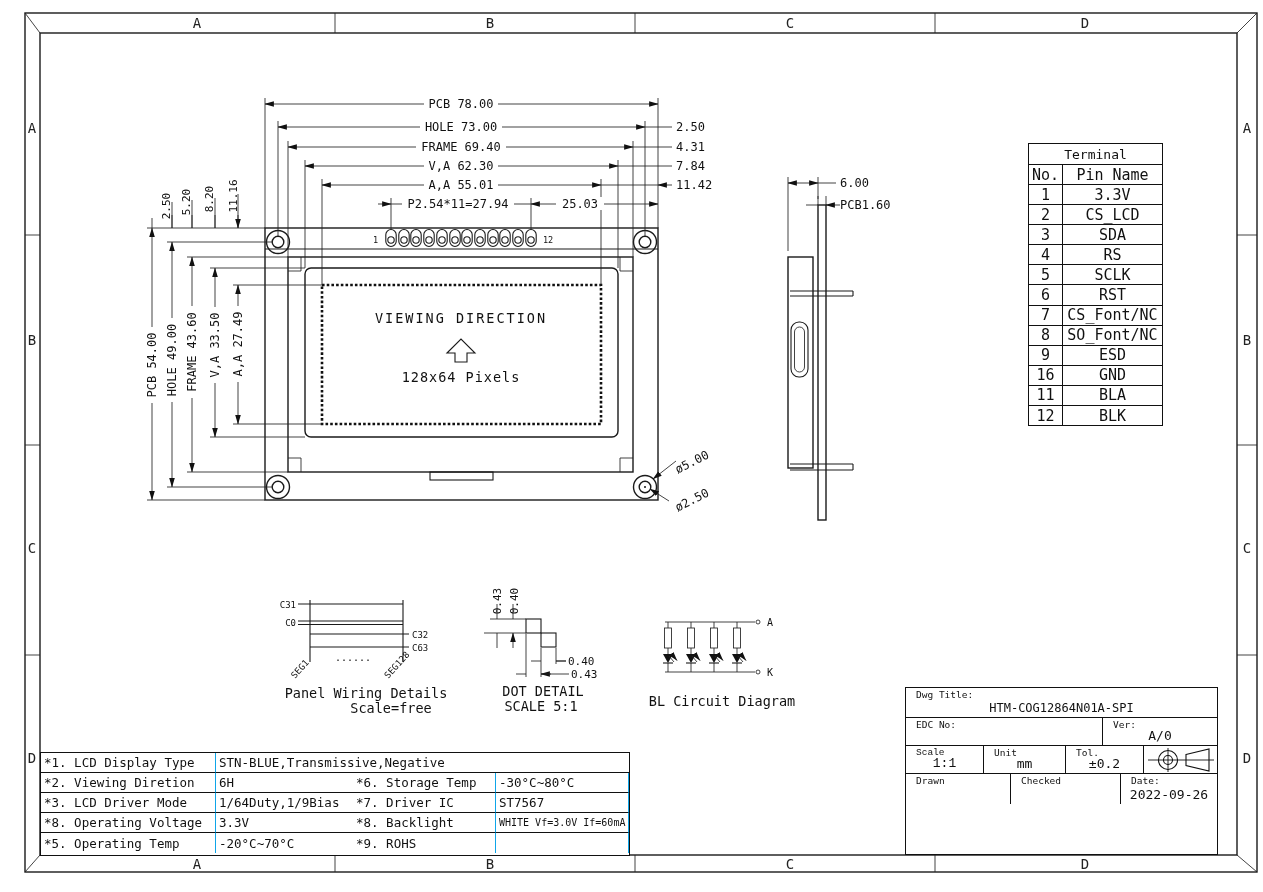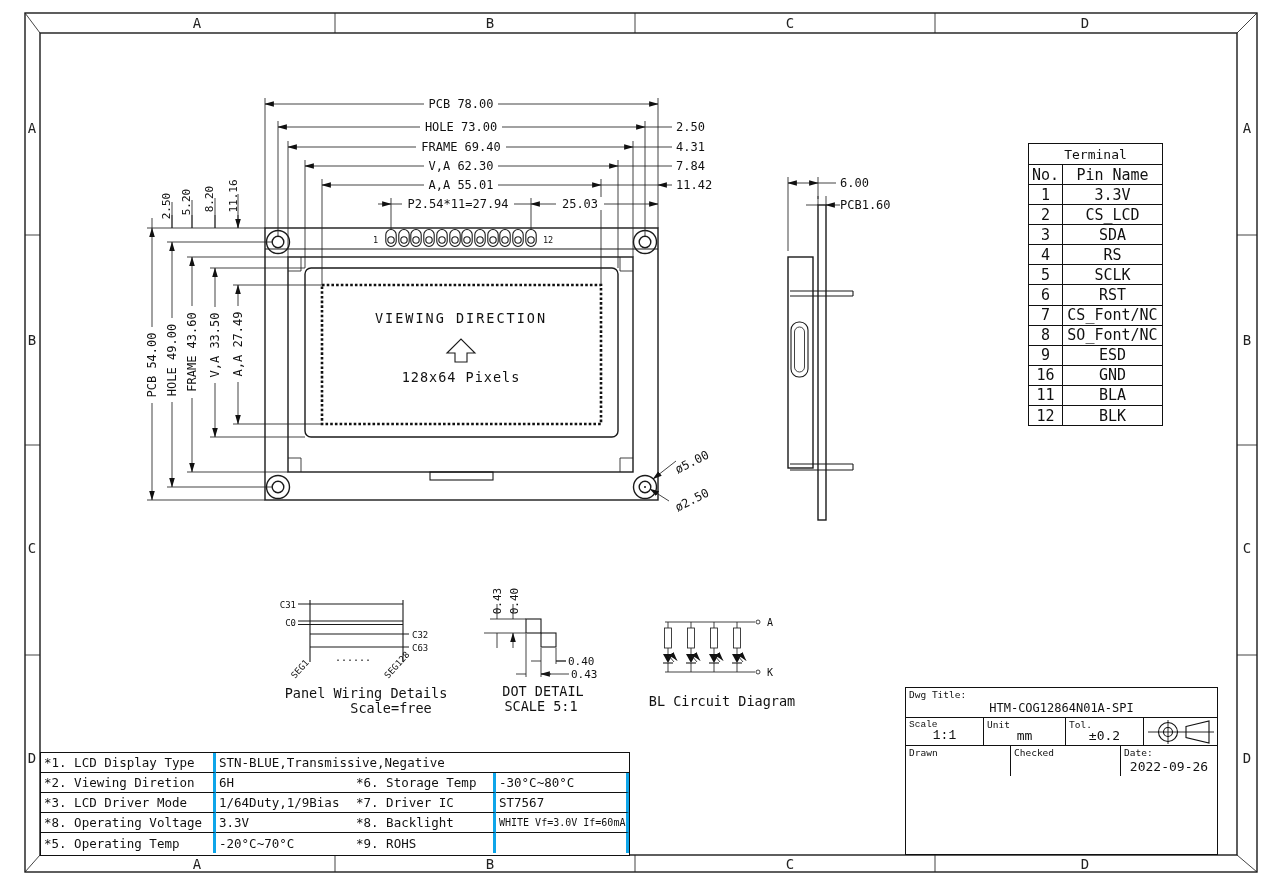--- a/index.html
+++ b/index.html
@@ -19,31 +19,31 @@
   svg .wbg{fill:#fff;stroke:none;}
   svg .zl{font-size:14px;text-anchor:middle;fill:#222;}
   .box{position:absolute;box-sizing:border-box;border:1.5px solid #111;background:#fff;}
   
   #term .cell{box-sizing:border-box;border-top:1px solid #111;display:flex;align-items:center;justify-content:center;
       font-size:15px;white-space:nowrap;overflow:hidden;}
   #term .row{display:grid;grid-template-columns:33px 1fr;}
   #term .row .cell+ .cell{border-left:1px solid #111;}
   
   #spec{display:grid;grid-template-columns:175px 137px 143px 133px;grid-auto-rows:20.1px;font-size:12.5px;}
-  #spec .c{box-sizing:border-box;border-right:3px solid #0ea5e9;border-bottom:1px solid #111;
+  #spec .c{box-sizing:border-box;border-right:1px solid #0ea5e9;border-bottom:1px solid #111;
       display:flex;align-items:center;padding:0 3px;white-space:nowrap;overflow:hidden;}
   #spec .c:nth-child(4n){border-right:none;}
   #spec .sm{font-size:10px;}
   
   #tb{display:flex;flex-direction:column;font-size:13px;}
   #tb .r{display:flex;box-sizing:border-box;border-bottom:1.4px solid #111;}
   #tb .r:last-child{border-bottom:none;}
   #tb .cellb{box-sizing:border-box;border-right:1.4px solid #111;position:relative;}
   #tb .cellb:last-child{border-right:none;}
-  #tb .lab{position:absolute;left:3px;top:1px;font-size:9.5px;}
+  #tb .lab{position:absolute;left:10px;top:1px;font-size:9.5px;}
   #tb .val{position:absolute;left:0;right:0;bottom:2px;text-align:center;}
   #company{display:flex;align-items:center;justify-content:center;height:50px;
       font-family:"Liberation Sans",sans-serif;font-weight:bold;font-style:italic;
       font-size:34px;letter-spacing:1px;color:#000;}
 </style>
 </head>
 <body>
 
 <div id="sheet">
 
@@ -358,20 +358,29 @@
 </div>
 
 <div id="tb" class="box" style="left:905px;top:687px;width:313px;height:168px;border-width:1.6px;">
   <div class="r" style="height:30px;">
     <div class="cellb" style="width:100%;">
       <span class="lab">Dwg Title:</span>
       <div class="val" style="font-size:12px;">HTM-COG12864N01A-SPI</div>
     </div>
   </div>
   <div class="r" style="height:28px;">
+    <div class="cellb" style="width:197px;">
+      <span class="lab">EDC No:</span>
+    </div>
+    <div class="cellb" style="flex:1;">
+      <span class="lab">Ver:</span>
+      <div class="val">A/0</div>
+    </div>
+  </div>
+  <div class="r" style="height:28px;">
     <div class="cellb" style="width:78px;font-family:Liberation Mono, monospace;">
       <span class="lab">Scale</span>
       <div class="val">1:1</div>
     </div>
     <div class="cellb" style="width:82px;">
       <span class="lab">Unit</span>
       <div class="val">mm</div>
     </div>
     <div class="cellb" style="width:78px;">
       <span class="lab">Tol.</span>

